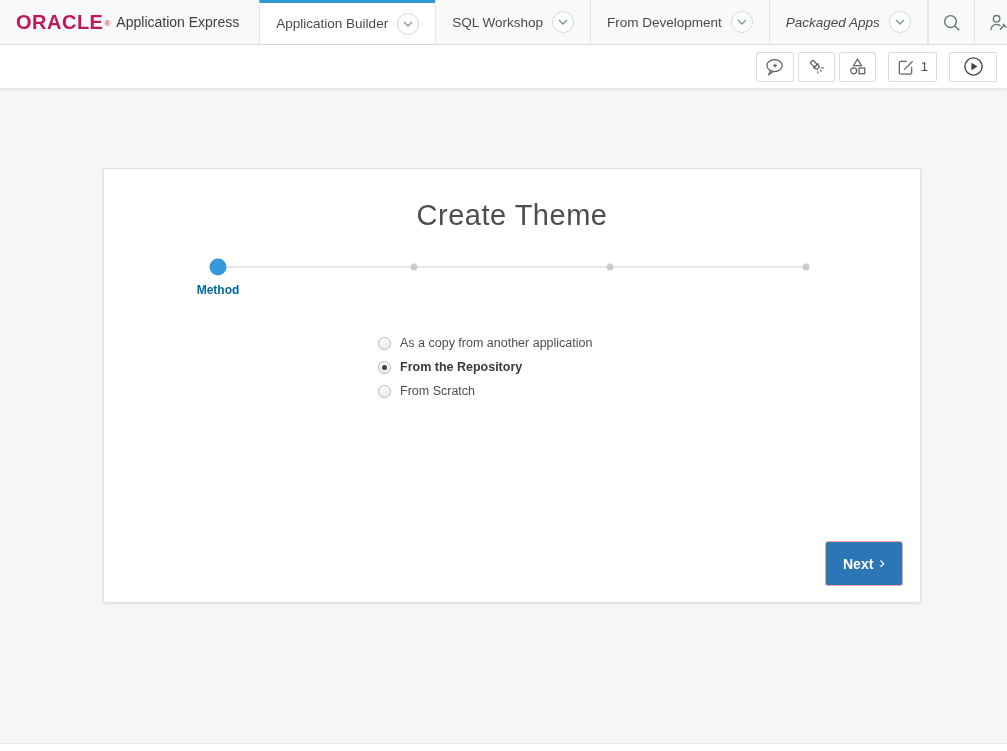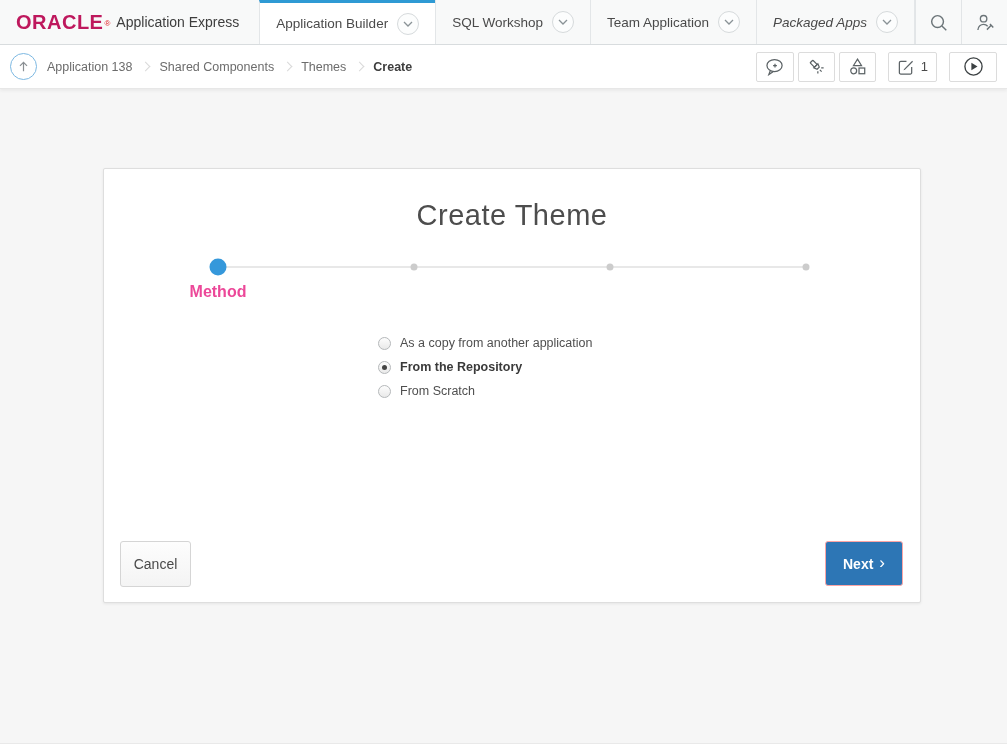--- a/index.html
+++ b/index.html
@@ -47,22 +47,22 @@
   .page { height:654px; background:#f6f6f6; position:relative; }
   .card { position:absolute; left:103px; top:79px; width:818px; height:435px; background:#fff;
     border:1px solid #dedede; border-radius:2px; box-shadow:0 1px 3px rgba(0,0,0,.07);padding-left:36px; }
   .card-title { position:absolute; top:30px; left:0; right:0; text-align:center;
     font-size:29px; font-weight:300; color:#4d4d4d; letter-spacing:.5px; }
   .train { position:absolute; top:90px; left:114px; width:588px; height:16px; }
   .train-line { position:absolute; top:7px; left:0; right:0; height:2px; background:#e8e8e8; }
   .stop { position:absolute; top:8px; transform:translate(-50%,-50%); border-radius:50%; }
   .stop.active { width:17px; height:17px; background:#3598db; }
   .stop.pending { width:7px; height:7px; background:#cccccc; }
-  .stop-label { position:absolute; top:24px; transform:translateX(-50%); font-size:16px;
-    font-weight:bold; color:#ec4899; white-space:nowrap; }
+  .stop-label { position:absolute; top:24px; transform:translateX(-50%); font-size:12px;
+    font-weight:bold; color:#0369a1; white-space:nowrap; }
   .options { position:absolute; top:162px; left:274px; }
   .option-row { display:flex; align-items:center; height:24px; cursor:pointer; }
   .radio { width:13px; height:13px; border-radius:50%; border:1px solid #b5b8ba;
     background:linear-gradient(#fdfdfd,#e9e9e9); margin-right:9px; position:relative; flex:0 0 13px; }
   .option-row.selected .radio::after { content:""; position:absolute; left:3px; top:3px;
     width:5px; height:5px; border-radius:50%; background:#444; }
   .option-label { font-size:12.5px; color:#4f4f4f; }
   .option-row.selected .option-label { font-weight:bold; color:#3a3a3a; }
   .btn-cancel { position:absolute; left:16px; top:372px; width:71px; height:46px;
     background:linear-gradient(#fdfdfd,#f4f4f4); border:1px solid #d5d5d5; border-radius:3px;
@@ -99,21 +99,21 @@
     </div>
     <div class="tab">
       <span>SQL Workshop</span>
       <span class="chev-circle">
         <svg width="10" height="6" viewBox="0 0 10 6">
             <path d="M1 1l4 4 4-4" fill="none" stroke="#8a9296" stroke-width="1.3"></path>
           </svg>
       </span>
     </div>
     <div class="tab">
-      <span>Team Application</span>
+      <span>From Development</span>
       <span class="chev-circle">
         <svg width="10" height="6" viewBox="0 0 10 6">
             <path d="M1 1l4 4 4-4" fill="none" stroke="#8a9296" stroke-width="1.3"></path>
           </svg>
       </span>
     </div>
     <div class="tab">
       <span>Packaged Apps</span>
       <span class="chev-circle">
         <svg width="10" height="6" viewBox="0 0 10 6">
@@ -142,34 +142,20 @@
             <path d="M12.5 17.5l4.5-4.5m0 0l2.2 2.2m-2.2-2.2l-1.3-1.3" fill="none" stroke="#6b7478" stroke-width="1.5"></path>
           </svg>
       </span>
 
     </button>
 
   </div>
 </header>
 
 <div class="crumbbar">
-  <div class="crumbs">
-    <span class="up-circle">
-      <svg width="13" height="13" viewBox="0 0 14 14">
-          <path d="M7 12V3M3.2 6.4L7 2.6l3.8 3.8" fill="none" stroke="#8a8f93" stroke-width="1.3"></path>
-        </svg>
-    </span>
-    <span class="crumb-item">Application 138</span>
-    <span class="crumb-sep"></span>
-    <span class="crumb-item">Shared Components</span>
-    <span class="crumb-sep"></span>
-    <span class="crumb-item">Themes</span>
-    <span class="crumb-sep"></span>
-    <span class="crumb-current">Create</span>
-  </div>
 
   <div class="crumb-actions">
     <button class="tool-btn">
       <span>
         <svg width="20" height="18" viewBox="0 0 21 19">
             <ellipse cx="10" cy="8" rx="8" ry="6.3" fill="none" stroke="#5b6265" stroke-width="1.3"></ellipse>
             <path d="M5.5 13.5L4 17.5l4.5-3" fill="none" stroke="#5b6265" stroke-width="1.3"></path>
             <path d="M13 8h4M15 6v4" fill="none" stroke="#5b6265" stroke-width="1.3" transform="translate(-4.5,0)"></path>
           </svg>
       </span>
@@ -235,21 +221,20 @@
       <label class="option-row selected">
         <span class="radio"></span>
         <span class="option-label">From the Repository</span>
       </label>
       <label class="option-row">
         <span class="radio"></span>
         <span class="option-label">From Scratch</span>
       </label>
     </div>
 
-    <button class="btn-cancel">Cancel</button>
     <button class="btn-next">
       <span>Next</span>
       <span class="next-chev">›</span>
     </button>
   </div>
 </div>
 
 <div class="footer">
   
   

